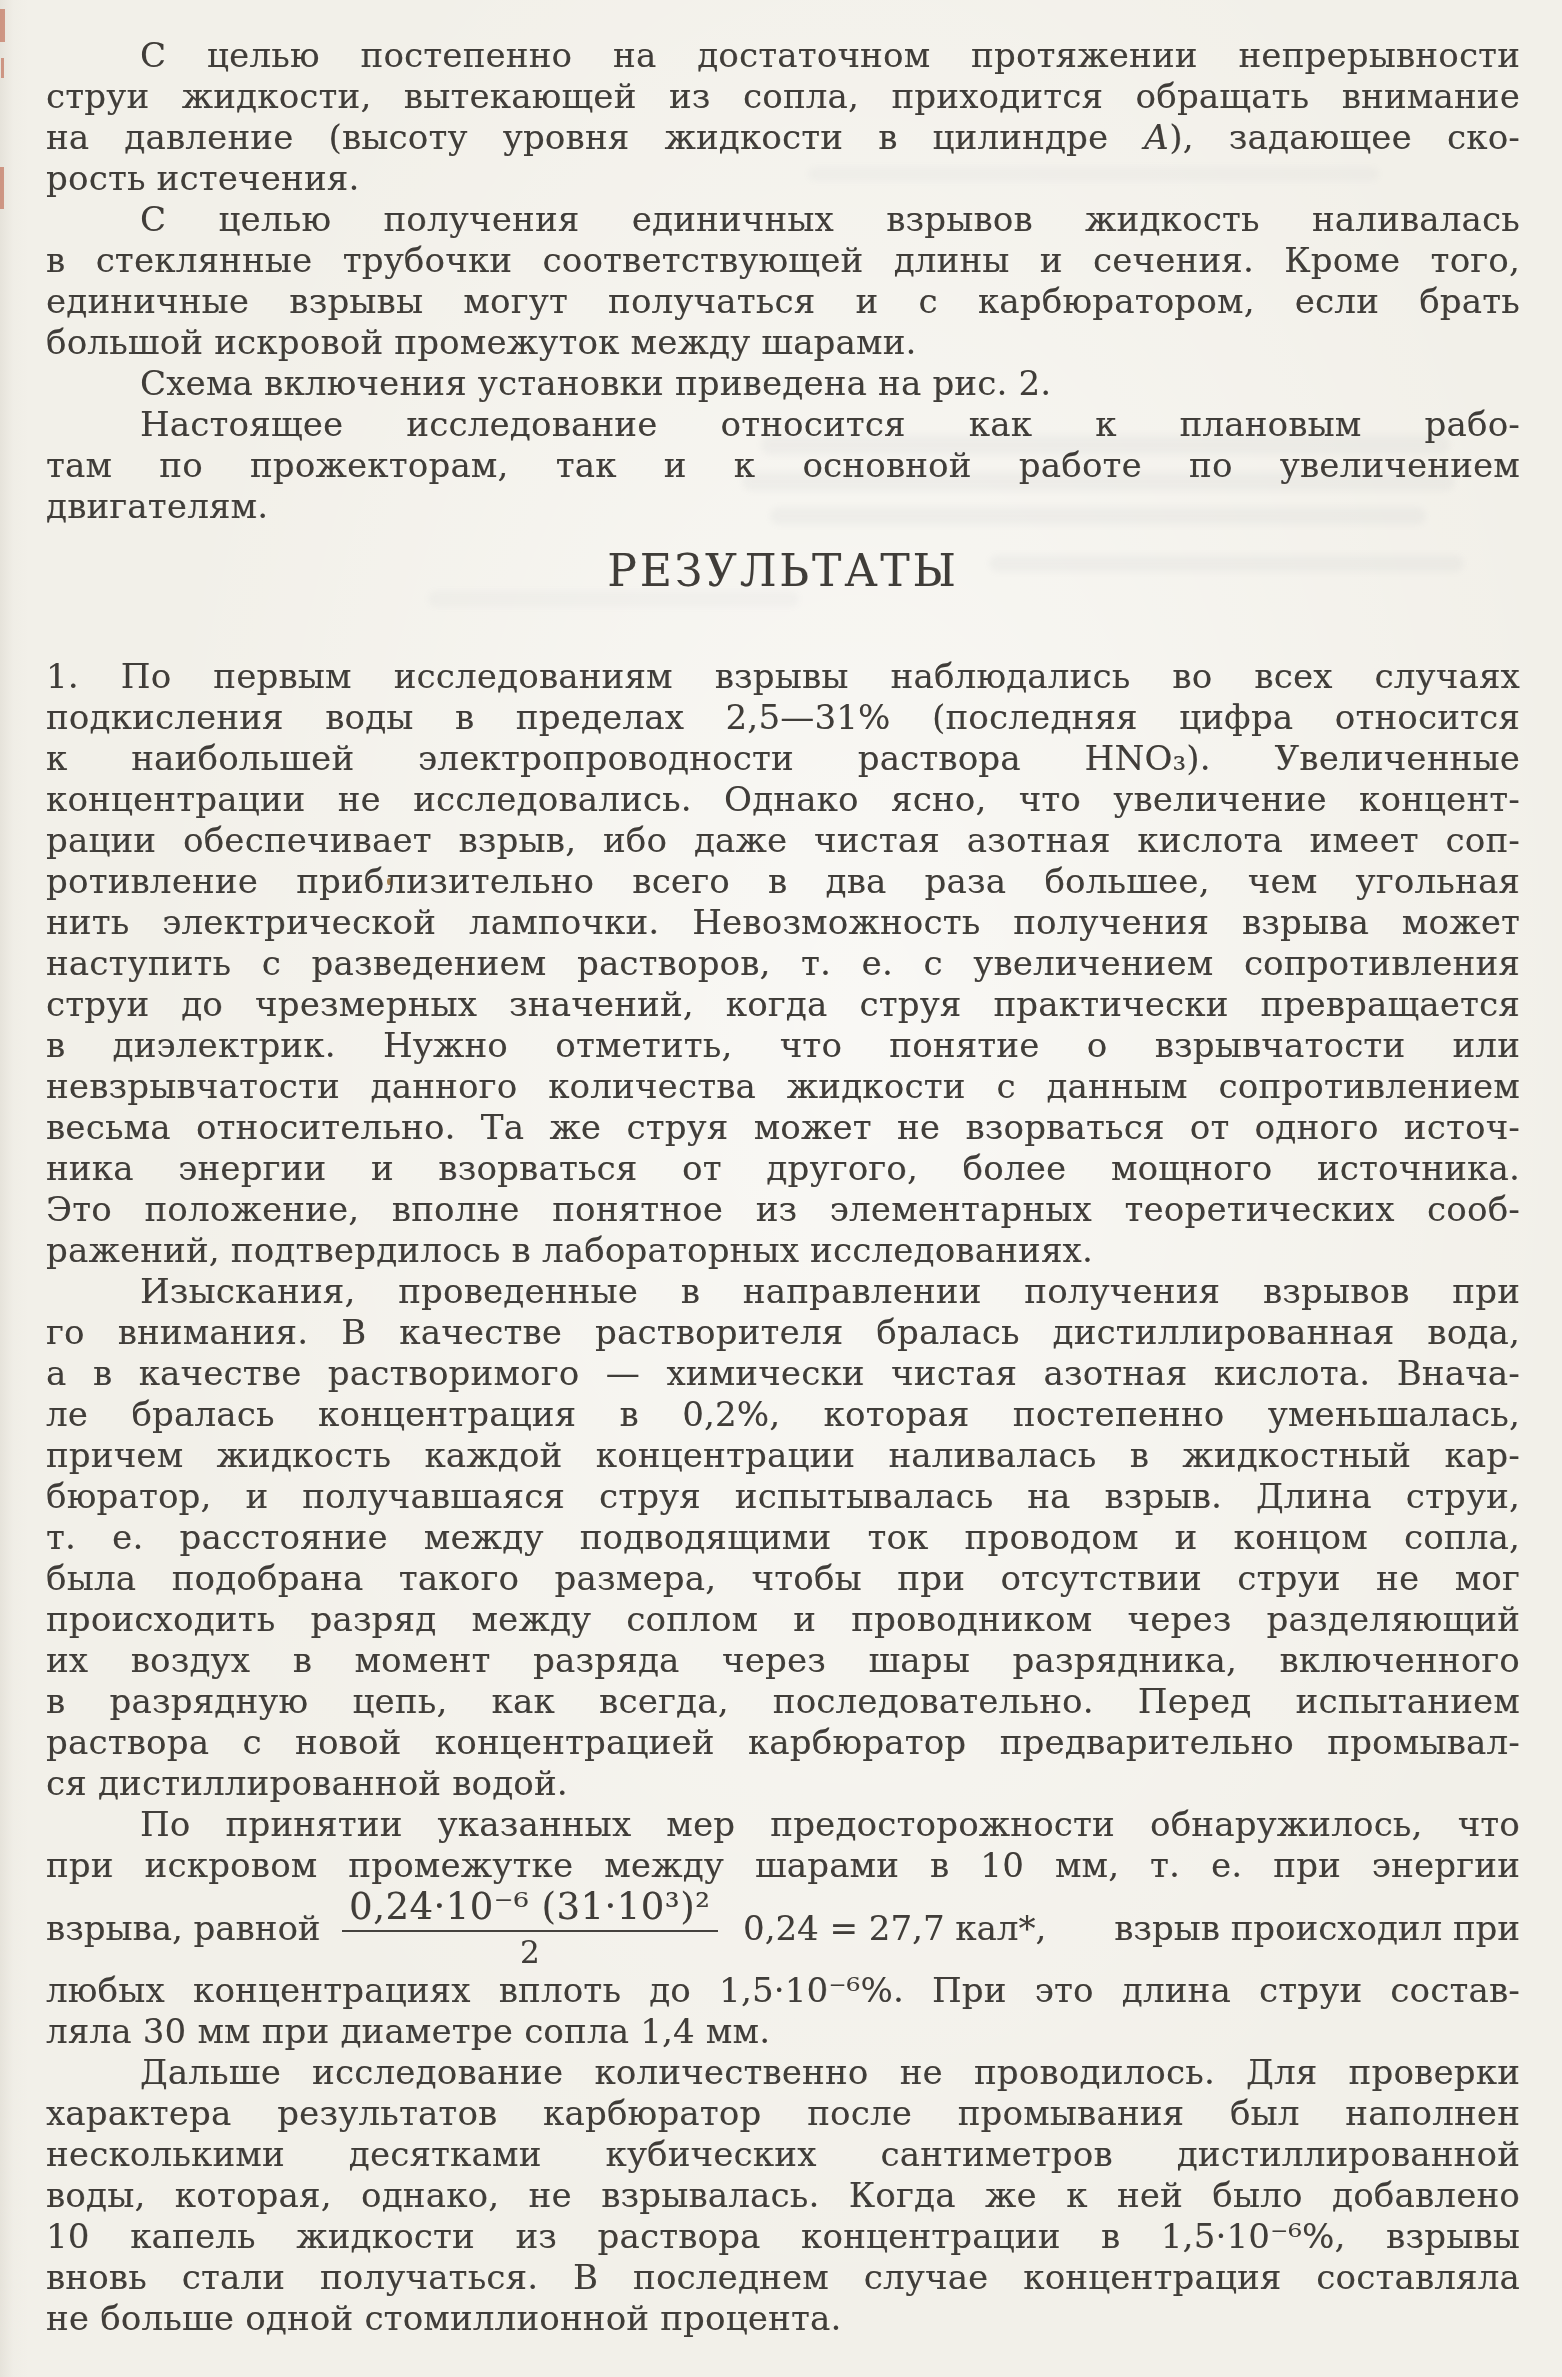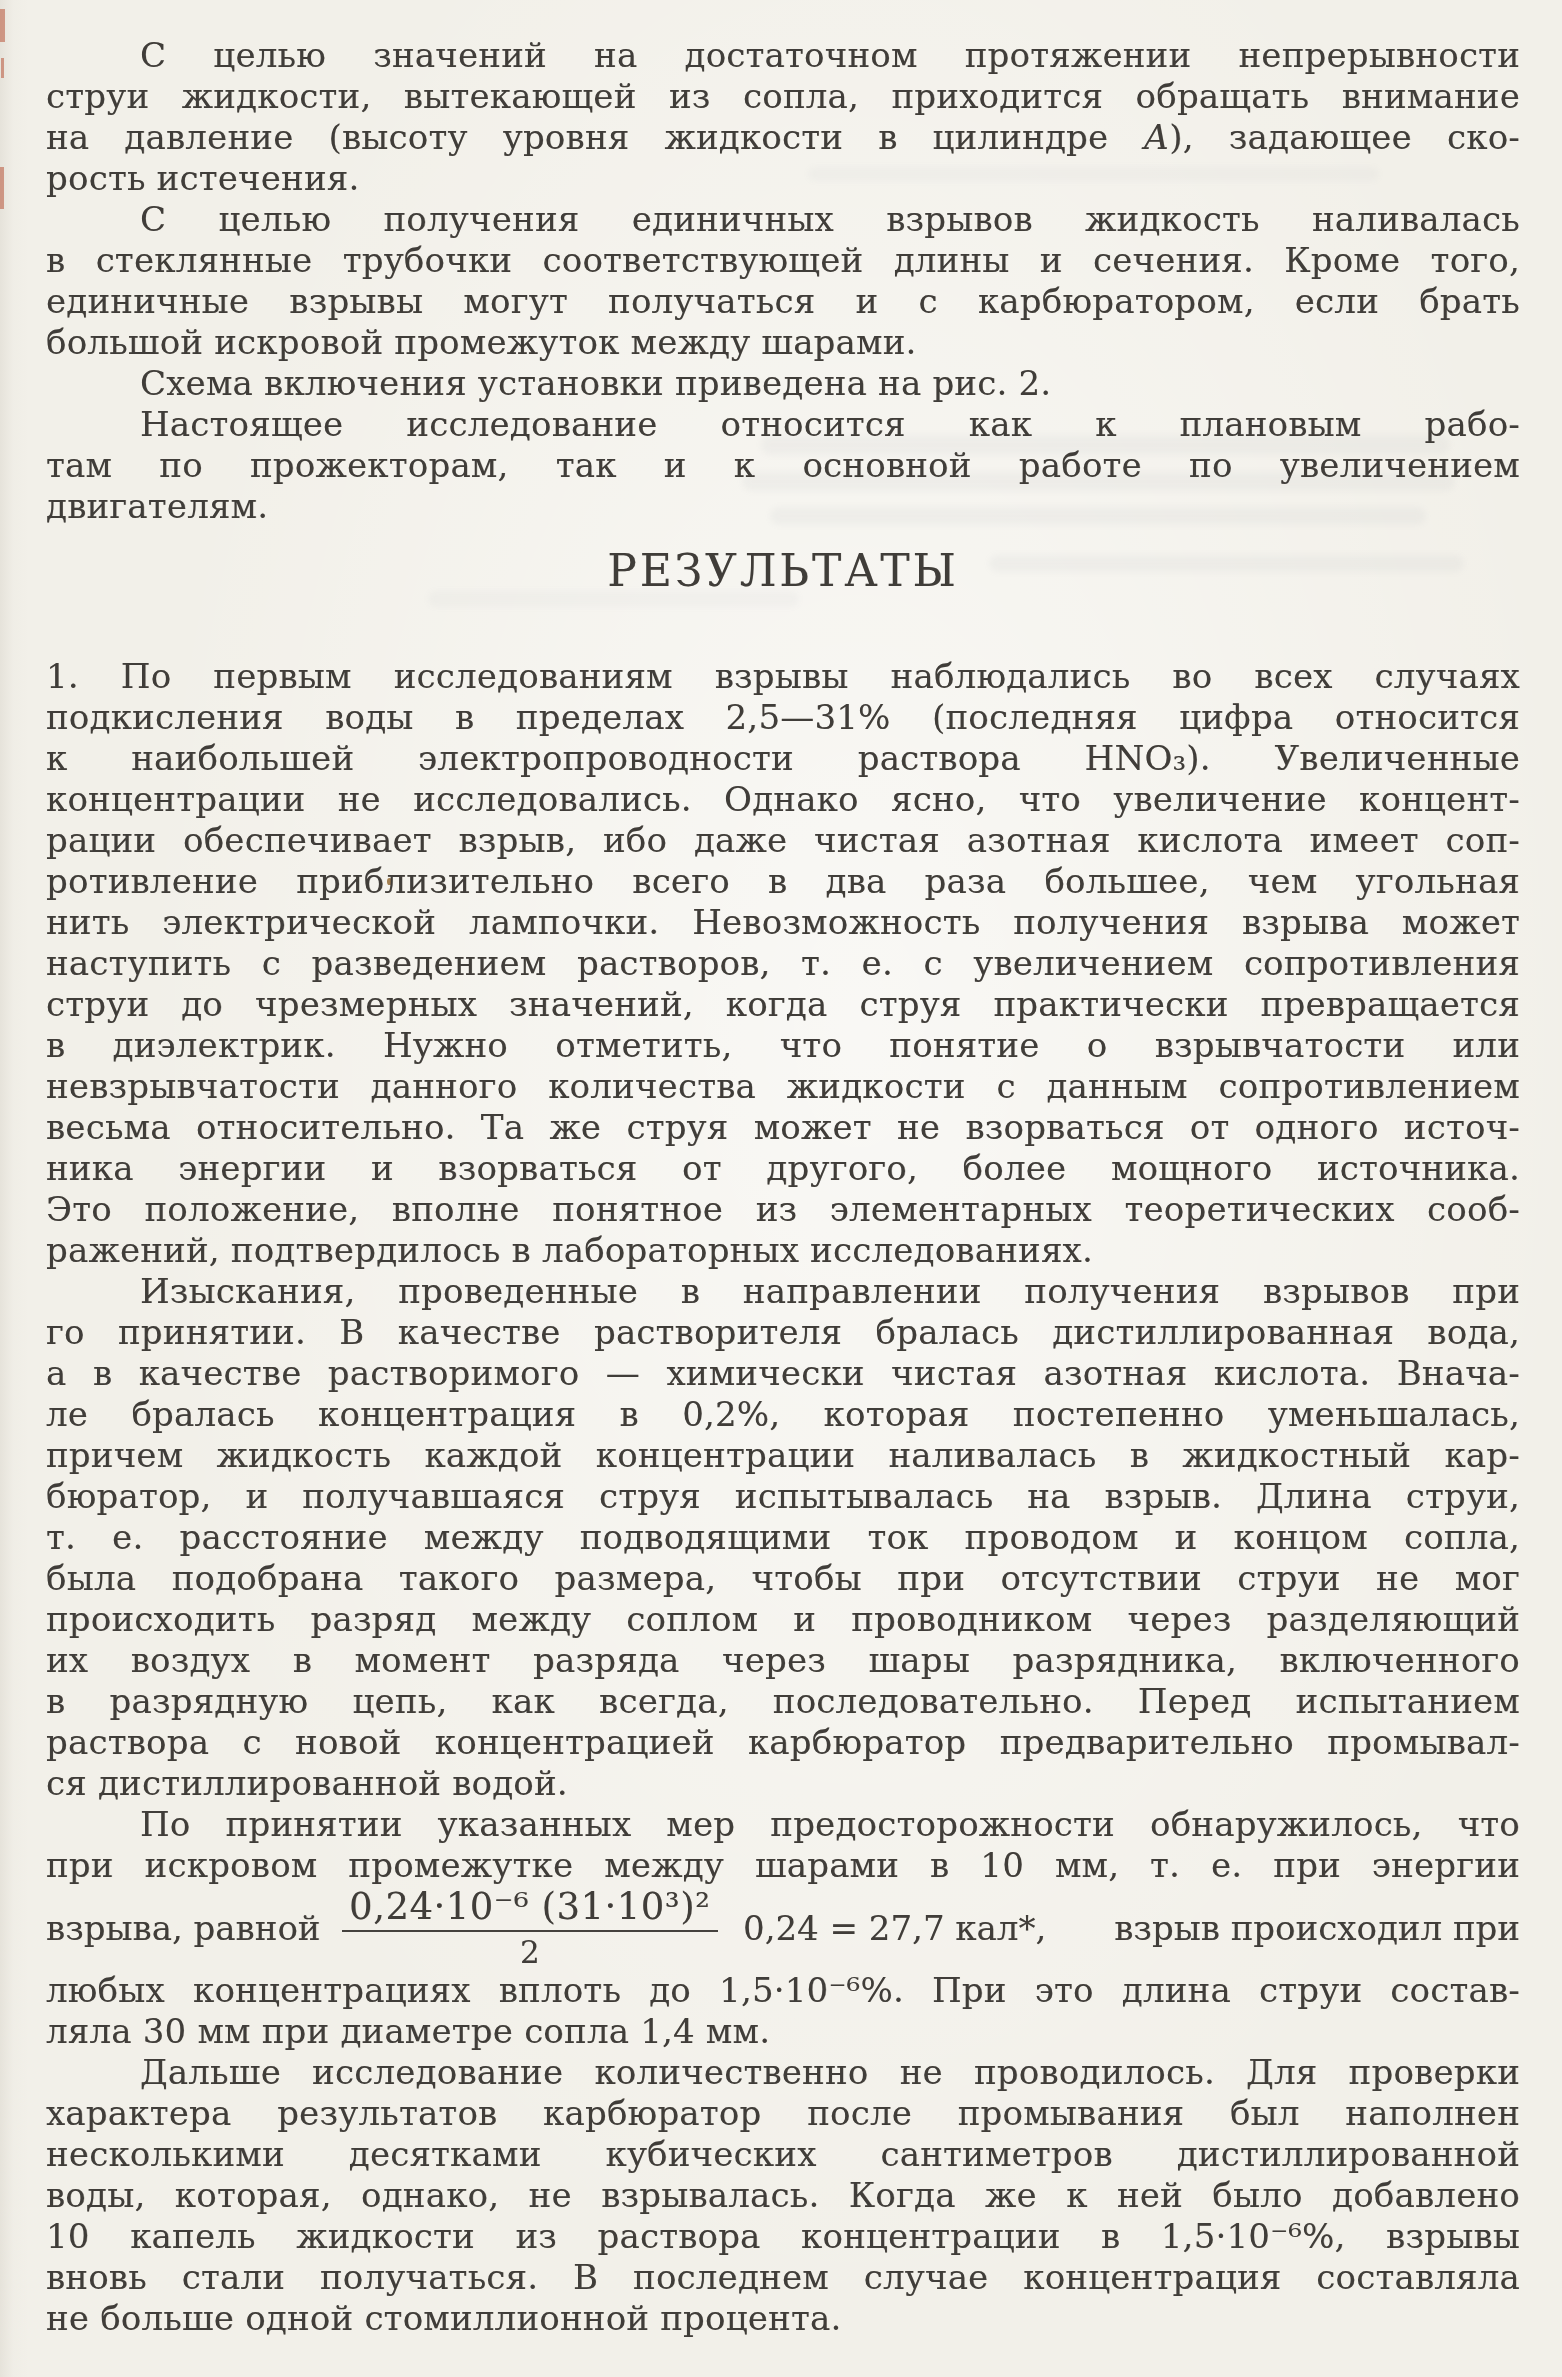--- a/index.html
+++ b/index.html
@@ -115,21 +115,21 @@
 <div class="smudge" style="left:989px; top:555px; width:475px; height:17px;"></div>
 <div class="smudge" style="left:428px; top:591px; width:371px; height:16px; opacity:0.05;"></div>
 <div class="edge-mark" style="left:0; top:8.6px; width:4.8px; height:33px;"></div>
 <div class="edge-mark" style="left:1px; top:58px; width:3.3px; height:20px;"></div>
 <div class="edge-mark" style="left:0; top:167px; width:4.3px; height:42px;"></div>
 <div class="speck" style="left:387px; top:878px; width:4.8px; height:6.7px;"></div>
 
 <div class="page-text">
 
   <div>
-    <div class="ln ind">С целью значений на достаточном протяжении непрерывности</div>
+    <div class="ln ind">С целью постепенно на достаточном протяжении непрерывности</div>
     <div class="ln">струи жидкости, вытекающей из сопла, приходится обращать внимание</div>
     <div class="ln"><span>на давление (высоту уровня жидкости в цилиндре </span><span class="em-a">А</span><span>), задающее ско-</span></div>
     <div class="ln last">рость истечения.</div>
   </div>
 
   <div>
     <div class="ln ind">С целью получения единичных взрывов жидкость наливалась</div>
     <div class="ln">в стеклянные трубочки соответствующей длины и сечения. Кроме того,</div>
     <div class="ln">единичные взрывы могут получаться и с карбюратором, если брать</div>
     <div class="ln last">большой искровой промежуток между шарами.</div>
@@ -160,21 +160,21 @@
     <div class="ln">в диэлектрик. Нужно отметить, что понятие о взрывчатости или</div>
     <div class="ln">невзрывчатости данного количества жидкости с данным сопротивлением</div>
     <div class="ln">весьма относительно. Та же струя может не взорваться от одного источ-</div>
     <div class="ln">ника энергии и взорваться от другого, более мощного источника.</div>
     <div class="ln">Это положение, вполне понятное из элементарных теоретических сооб-</div>
     <div class="ln last">ражений, подтвердилось в лабораторных исследованиях.</div>
   </div>
 
   <div>
     <div class="ln ind">Изыскания, проведенные в направлении получения взрывов при</div>
-    <div class="ln">го принятии. В качестве растворителя бралась дистиллированная вода,</div>
+    <div class="ln">го внимания. В качестве растворителя бралась дистиллированная вода,</div>
     <div class="ln">а в качестве растворимого — химически чистая азотная кислота. Внача-</div>
     <div class="ln">ле бралась концентрация в 0,2%, которая постепенно уменьшалась,</div>
     <div class="ln">причем жидкость каждой концентрации наливалась в жидкостный кар-</div>
     <div class="ln">бюратор, и получавшаяся струя испытывалась на взрыв. Длина струи,</div>
     <div class="ln">т. е. расстояние между подводящими ток проводом и концом сопла,</div>
     <div class="ln">была подобрана такого размера, чтобы при отсутствии струи не мог</div>
     <div class="ln">происходить разряд между соплом и проводником через разделяющий</div>
     <div class="ln">их воздух в момент разряда через шары разрядника, включенного</div>
     <div class="ln">в разрядную цепь, как всегда, последовательно. Перед испытанием</div>
     <div class="ln">раствора с новой концентрацией карбюратор предварительно промывал-</div>

